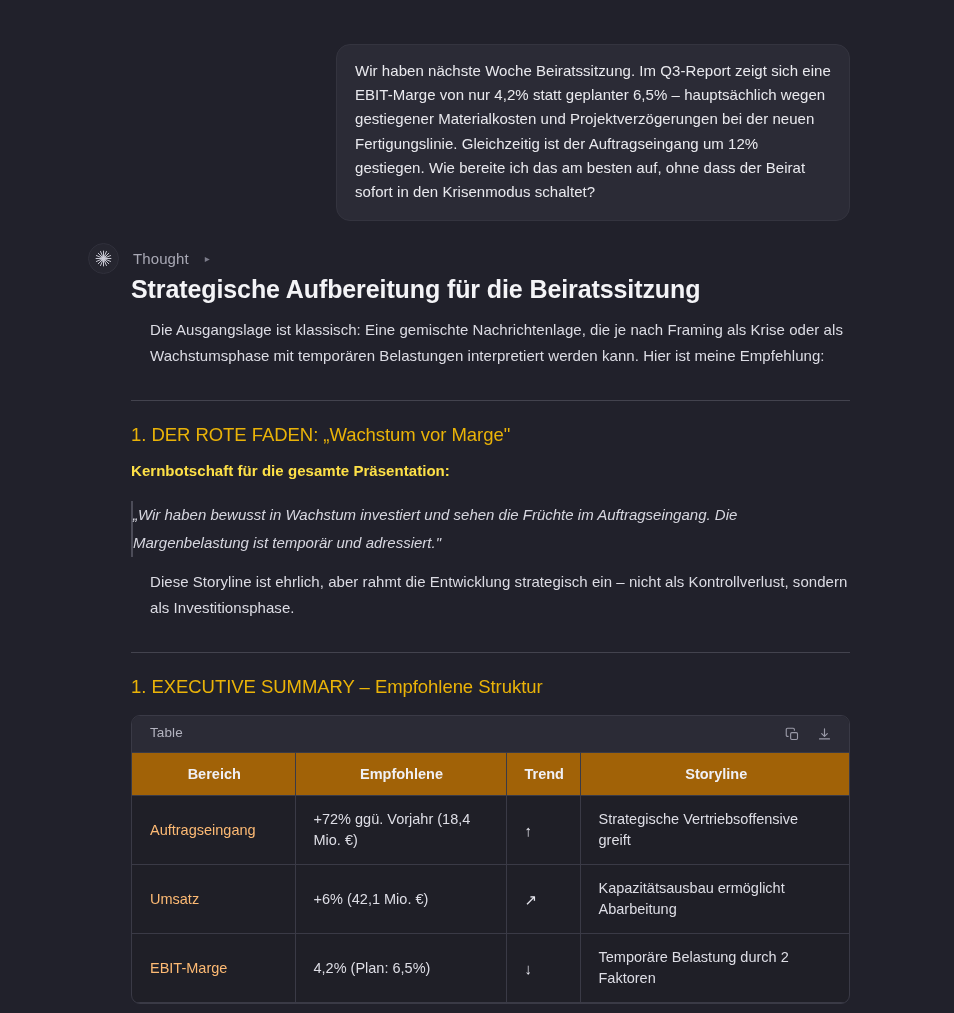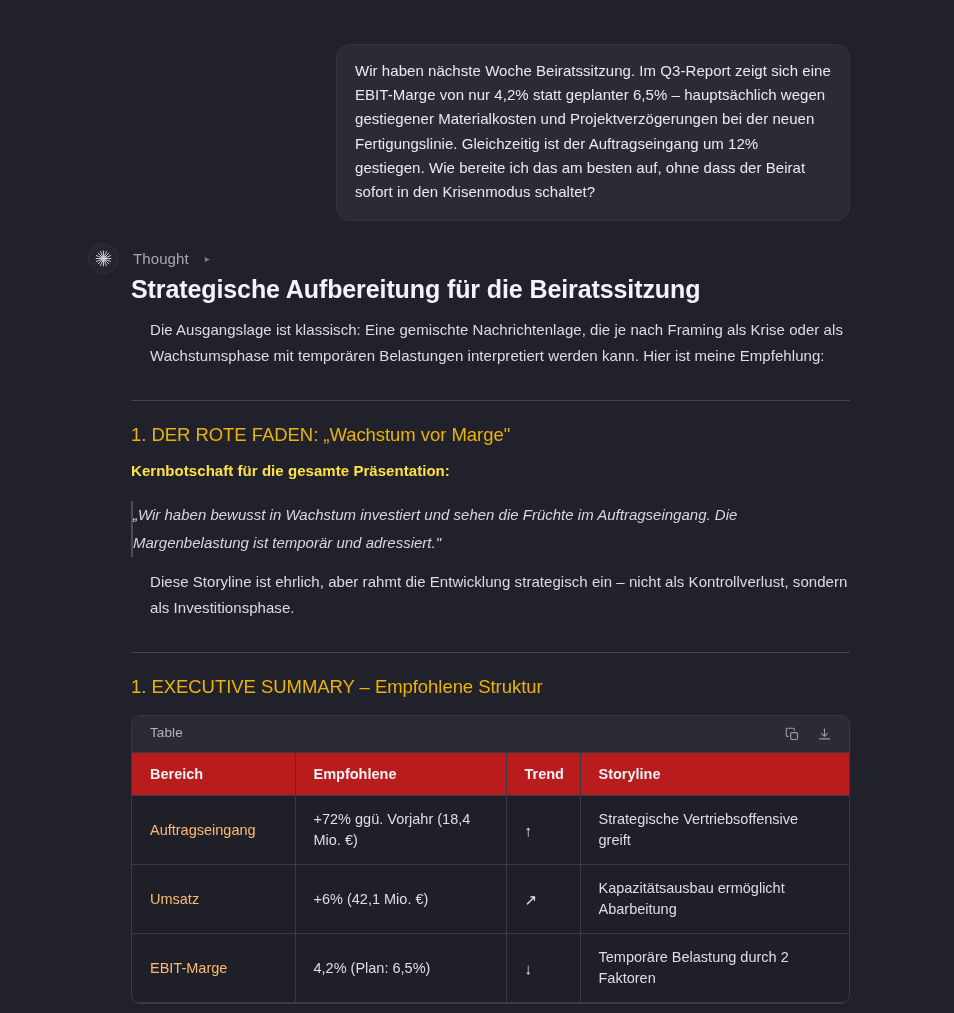--- a/index.html
+++ b/index.html
@@ -148,22 +148,22 @@
     justify-content: center;
     color: #9a9aa8;
     cursor: pointer;
   }
   table.data {
     width: 100%;
     border-collapse: collapse;
     table-layout: fixed;
   }
   table.data th {
-    background: #b91c1c;
-    text-align: left;
+    background: #a16207;
+    text-align: center;
     font-size: 14.5px;
     font-weight: bold;
     color: #f0f0f5;
     padding: 13px 16px 13px 18px;
     border-right: 1px solid #3a3a46;
     border-bottom: 1px solid #3a3a46;
   }
   table.data th:last-child { border-right: 0; }
   table.data td {
     font-size: 14.5px;

